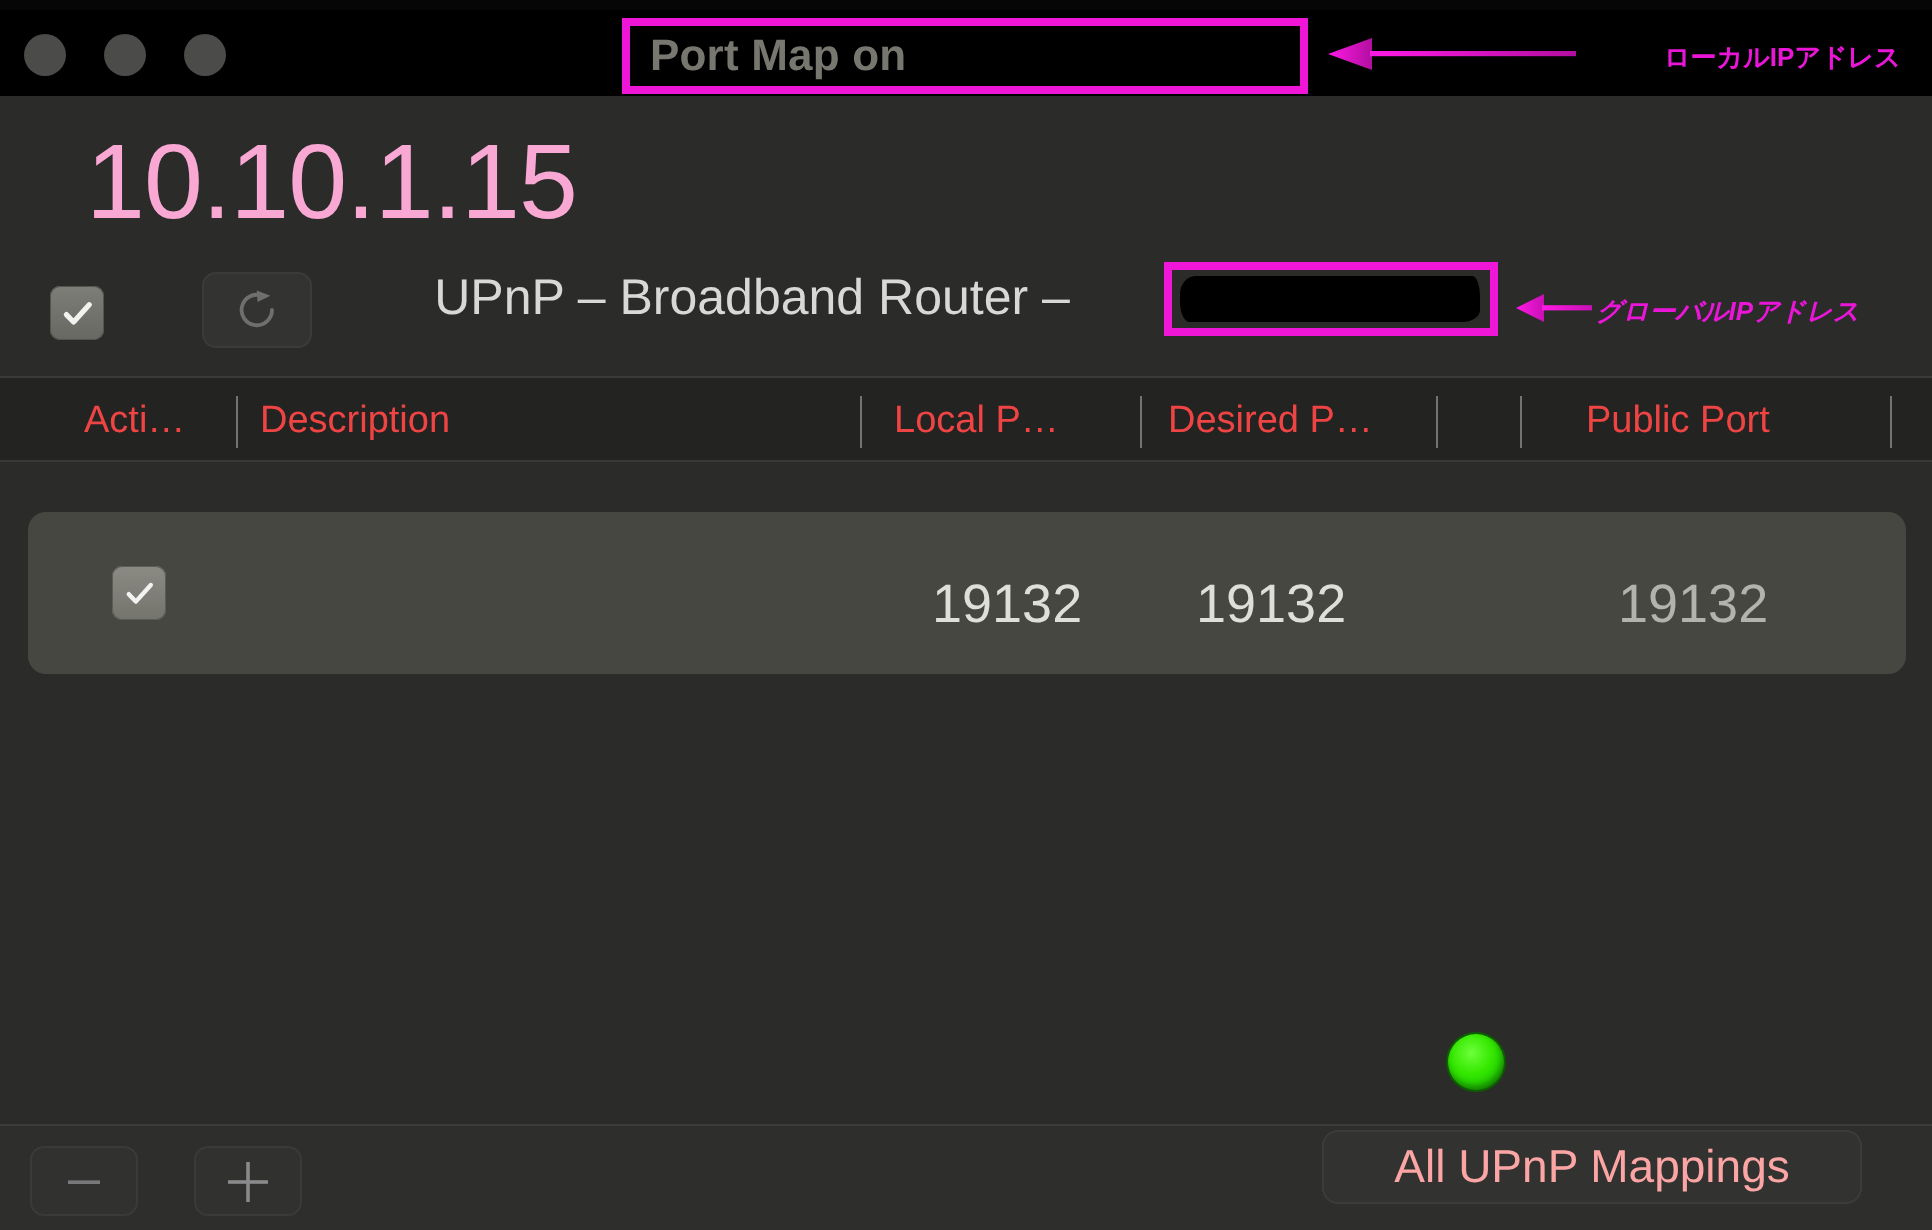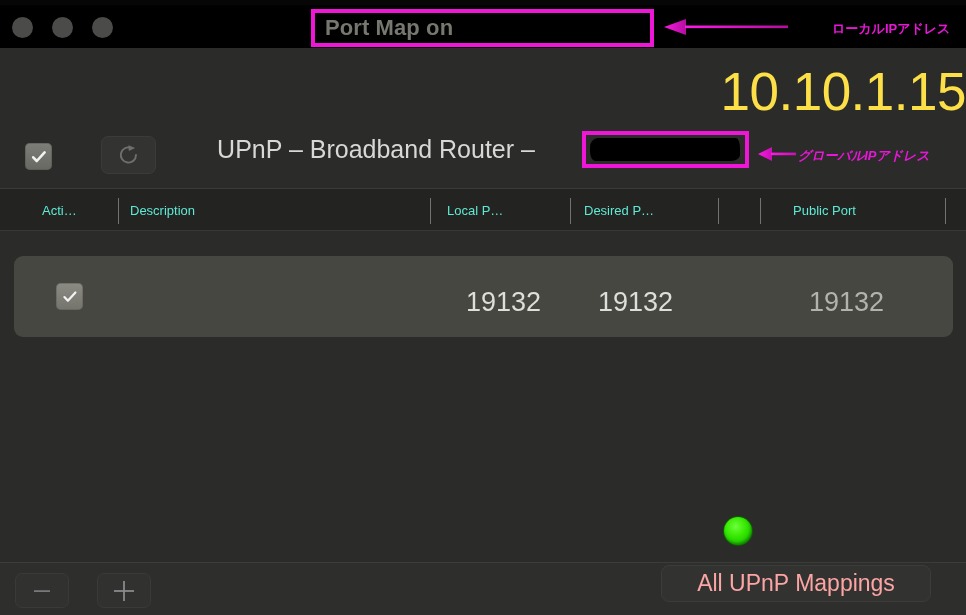--- a/index.html
+++ b/index.html
@@ -105,25 +105,26 @@
     position: absolute;
     left: 0; top: 48px;
     width: 966px; height: 138px;
     background: #2b2b29;
   }
 
   .big-ip {
     position: absolute;
     left: 0; top: 13px;
     width: 966px;
-    text-align: right;
+    text-align: left;
     font-size: 53px;
-    color: #fde047;
+    color: #f9a8d4;
     font-weight: 400;
     letter-spacing: -0.5px;
+    padding-left: 43px;
   }
 
   .subline {
     position: absolute;
     left: 0; top: 83px;
     width: 966px;
     text-align: center;
     font-size: 25px;
     color: #d8d8d6;
     white-space: nowrap;
@@ -180,22 +181,22 @@
     width: 966px; height: 43px;
     background: #232321;
     border-top: 1px solid #3a3a38;
     border-bottom: 1px solid #38383a;
   }
   .th {
     position: absolute;
     top: 0; height: 43px;
     display: flex;
     align-items: center;
-    font-size: 13px;
-    color: #5eead4;
+    font-size: 19px;
+    color: #ef4444;
     white-space: nowrap;
     overflow: hidden;
   }
   .divider {
     position: absolute;
     top: 9px;
     width: 1px; height: 26px;
     background: #737371;
   }
 

